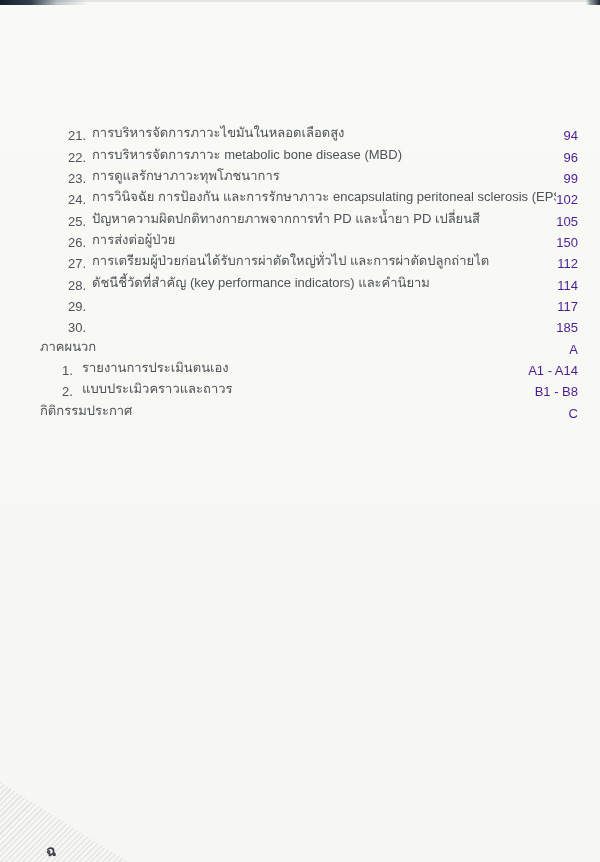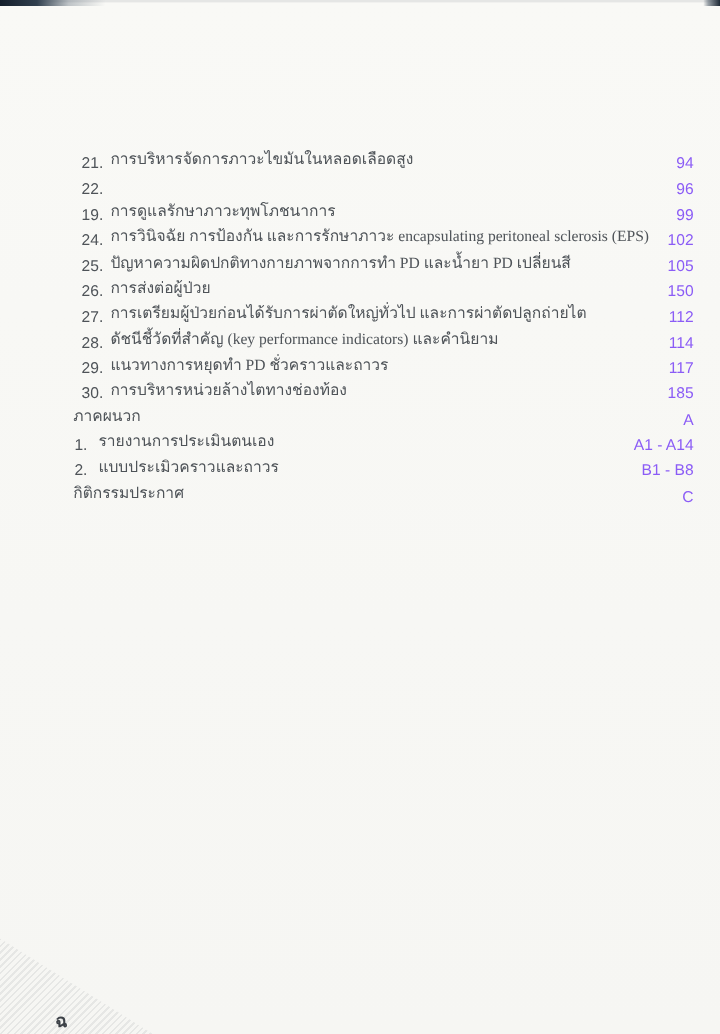--- a/index.html
+++ b/index.html
@@ -62,37 +62,36 @@
   .toc-row {
     display: flex;
     align-items: flex-end;
     height: 21.35px;
     padding-right: 22px;
     box-sizing: border-box;
     white-space: nowrap;
   }
   .toc-row.indent-item    { padding-left: 68px; }
   .toc-row.indent-sub     { padding-left: 62px; }
-  .toc-row.indent-section { padding-left: 40px; margin-left: 21px; }
+  .toc-row.indent-section { padding-left: 40px; }
   .toc-num {
     display: inline-block;
     flex: 0 0 auto;
   }
   .indent-item .toc-num { width: 24px; }
   .indent-sub  .toc-num { width: 20px; }
   .toc-title {
     flex: 0 1 auto;
     overflow: hidden;
-    font-family: Liberation Serif, serif;
   }
   .toc-page {
     margin-left: auto;
     flex: 0 0 auto;
     text-align: right;
-    color: #8b5cf6;
+    color: #4c1d95;
   }
   
   .page-label {
     position: absolute;
     left: 46px;
     top: 839px;
     font-size: 15px;
     font-weight: bold;
     color: #3c4147;
   }
@@ -108,24 +107,25 @@
 <div class="artifact-corner-shade"></div>
 
 <div class="toc" id="toc-list">
     <div class="toc-row indent-item">
     <span class="toc-num">21.</span>
     <span class="toc-title">การบริหารจัดการภาวะไขมันในหลอดเลือดสูง</span>
     <span class="toc-page">94</span>
   </div>
     <div class="toc-row indent-item">
     <span class="toc-num">22.</span>
+    <span class="toc-title">การบริหารจัดการภาวะ metabolic bone disease (MBD)</span>
     <span class="toc-page">96</span>
   </div>
     <div class="toc-row indent-item">
-    <span class="toc-num">19.</span>
+    <span class="toc-num">23.</span>
     <span class="toc-title">การดูแลรักษาภาวะทุพโภชนาการ</span>
     <span class="toc-page">99</span>
   </div>
     <div class="toc-row indent-item">
     <span class="toc-num">24.</span>
     <span class="toc-title">การวินิจฉัย การป้องกัน และการรักษาภาวะ encapsulating peritoneal sclerosis (EPS)</span>
     <span class="toc-page">102</span>
   </div>
     <div class="toc-row indent-item">
     <span class="toc-num">25.</span>
@@ -142,26 +142,24 @@
     <span class="toc-title">การเตรียมผู้ป่วยก่อนได้รับการผ่าตัดใหญ่ทั่วไป และการผ่าตัดปลูกถ่ายไต</span>
     <span class="toc-page">112</span>
   </div>
     <div class="toc-row indent-item">
     <span class="toc-num">28.</span>
     <span class="toc-title">ดัชนีชี้วัดที่สำคัญ (key performance indicators) และคำนิยาม</span>
     <span class="toc-page">114</span>
   </div>
     <div class="toc-row indent-item">
     <span class="toc-num">29.</span>
-    <span class="toc-title">แนวทางการหยุดทำ PD ชั่วคราวและถาวร</span>
     <span class="toc-page">117</span>
   </div>
     <div class="toc-row indent-item">
     <span class="toc-num">30.</span>
-    <span class="toc-title">การบริหารหน่วยล้างไตทางช่องท้อง</span>
     <span class="toc-page">185</span>
   </div>
     <div class="toc-row indent-section">
 
     <span class="toc-title">ภาคผนวก</span>
     <span class="toc-page">A</span>
   </div>
     <div class="toc-row indent-sub">
     <span class="toc-num">1.</span>
     <span class="toc-title">รายงานการประเมินตนเอง</span>

